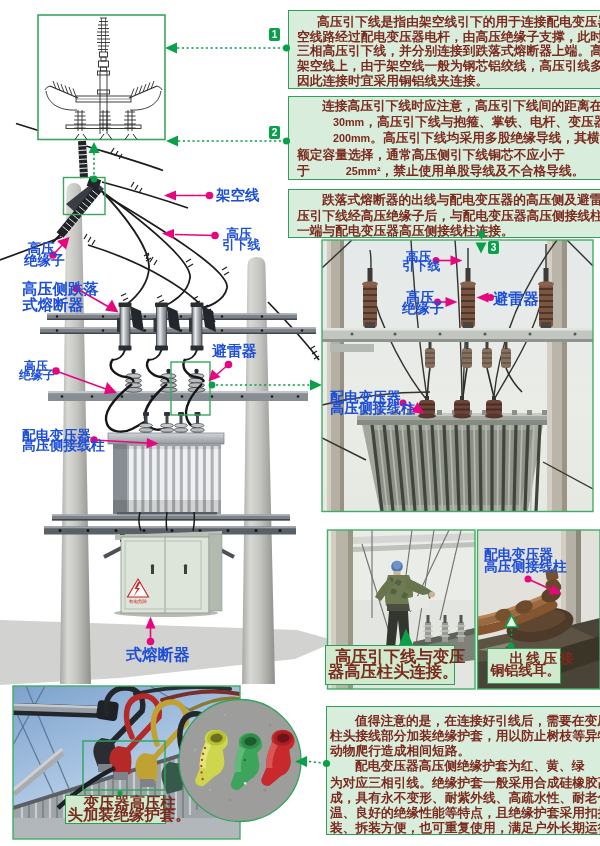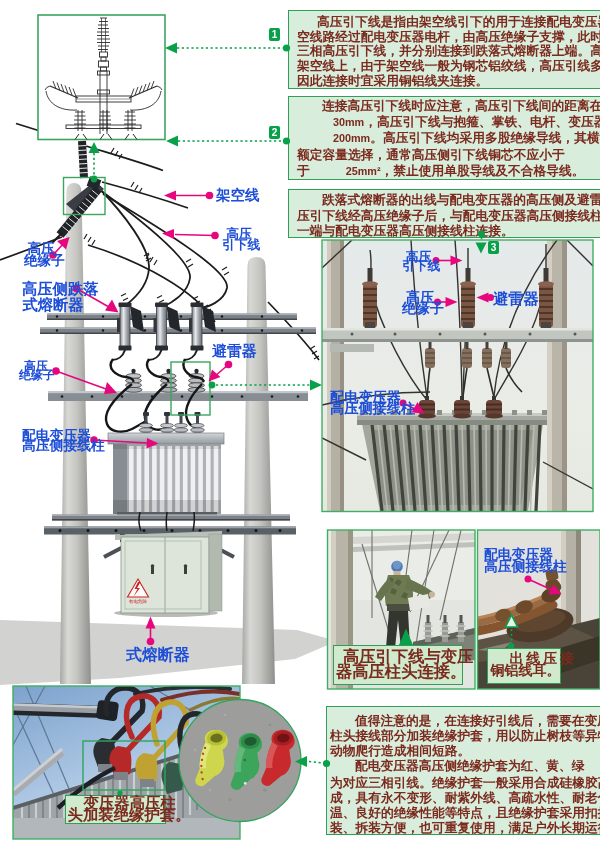--- a/index.html
+++ b/index.html
@@ -733,18 +733,18 @@
 <div class="lbl" style="left:22px;top:281px;width:62px;font-size:15.3px;line-height:16px;">高压侧跌落<br>式熔断器</div>
 <div class="lbl" style="left:19px;top:361.5px;width:34px;font-size:11.9px;line-height:9.5px;">高压<br>绝缘子</div>
 <div class="lbl" style="left:212px;top:345px;font-size:14.9px;">避雷器</div>
 <div class="lbl" style="left:22px;top:431px;width:66px;font-size:13.8px;line-height:10.3px;">配电变压器<br>高压侧接线柱</div>
 <div class="lbl" style="left:126px;top:648px;font-size:15.9px;">式熔断器</div>
 <div class="lbl" style="left:402px;top:252px;width:33px;font-size:12.8px;line-height:9.3px;">高压<br>引下线</div>
 <div class="lbl" style="left:402px;top:292px;width:36px;font-size:14px;line-height:10.8px;">高压<br>绝缘子</div>
 <div class="lbl" style="left:493px;top:292px;font-size:15.3px;">避雷器</div>
 <div class="lbl" style="left:330px;top:391.5px;width:70px;font-size:14.2px;line-height:11px;">配电变压器<br>高压侧接线柱</div>
 <div class="lbl" style="left:484px;top:549px;width:68px;font-size:13.8px;line-height:12px;">配电变压器<br>高压侧接线柱</div>
-<div class="glb" style="left:333px;top:645px;width:130px;height:40px;font-size:16.3px;line-height:15px;padding:3px 0 0 2px;text-align:left;"><span style="margin-left:7px"></span>高压引下线与变压<br>器高压柱头连接。</div>
+<div class="glb" style="left:325px;top:645px;width:130px;height:40px;font-size:16.3px;line-height:15px;padding:3px 0 0 2px;text-align:left;"><span style="margin-left:7px"></span>高压引下线与变压<br>器高压柱头连接。</div>
 <div class="glb" style="left:486.5px;top:647.5px;width:74px;height:36px;font-size:14px;line-height:12.5px;padding:3px 0 0 3px;text-align:left;"><span style="margin-left:19px"></span>出 线 压 接<br>铜铝线耳。</div>
 <div class="glb" style="left:64.5px;top:795px;width:101px;height:28.5px;font-size:15.4px;line-height:12.3px;padding:1px 0 0 2px;text-align:left;"><span style="margin-left:16px"></span>变压器高压柱<br>头加装绝缘护套。</div>
 <div class="badge" style="left:269px;top:28px;">1</div>
 <div class="badge" style="left:269px;top:126px;">2</div>
 <div class="badge" style="left:488px;top:241px;">3</div>
 </div>
 </body></html>

